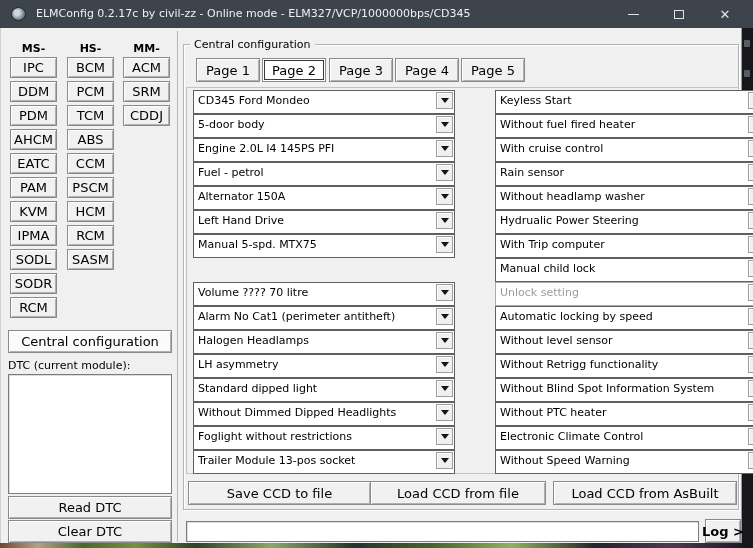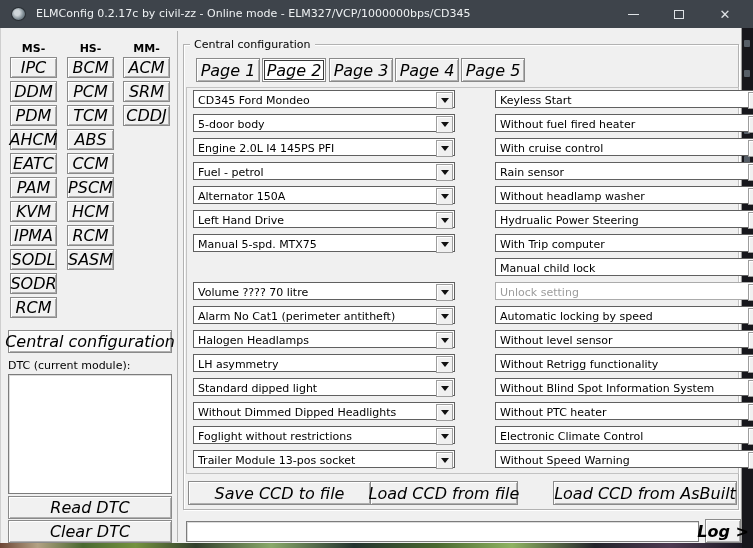--- a/index.html
+++ b/index.html
@@ -21,21 +21,21 @@
 
   
   .window-body { position:absolute; left:0; top:28px; width:742px; height:515px; background:#f0f0f0;
     box-shadow:inset 1px 0 0 #cfcfcf, inset -1px 0 0 #9b9b9b; }
   .dark-strip { position:absolute; left:742px; top:28px; width:11px; height:520px; background:#17171c; }
   .frag { position:absolute; left:2px; width:6px; height:7px; background:#8b99a6; opacity:.55; border-radius:1px; }
 
   
   .btn { position:absolute; background:#f1f1f1; border:1px solid #8a8a8a;
     box-shadow:inset 1px 1px 0 #ffffff, inset -1px -1px 0 #b0b0b0;
-    display:flex; align-items:center; justify-content:center; font-size:16px; color:#000; white-space:nowrap;font-style:italic; }
+    display:flex; align-items:center; justify-content:center; font-size:13px; color:#000; white-space:nowrap; }
   .sunken { background:#ffffff; border:1px solid #7c7c7c; box-shadow:inset 1px 1px 0 #dcdcdc; }
 
   
   .sidebar-frame { position:absolute; left:3px; top:31px; width:175px; height:511px;
     border-right:1px solid #b5b5b5; }
   .can-header { position:absolute; top:42px; font-size:11px; font-weight:bold; color:#000; width:47px; text-align:center; }
   .h0 { left:10px; } .h1 { left:67px; } .h2 { left:123px; }
   .sb { width:47px; height:21px; }
   .c0 { left:10px; } .c1 { left:67px; } .c2 { left:123px; }
   .s0{top:57px}.s1{top:81px}.s2{top:105px}.s3{top:129px}.s4{top:153px}.s5{top:177px}
@@ -49,35 +49,35 @@
   
   .groupbox { position:absolute; left:183px; top:44px; width:556px; height:466px;
     border:1px solid #b2b2b2; box-shadow:inset 1px 1px 0 #ffffff, 1px 1px 0 #ffffff; }
   .group-label { position:absolute; left:190px; top:38px; font-size:11px; background:#f0f0f0; padding:0 4px; color:#000; }
   .tab { top:58px; width:64px; height:24px;margin-left:8px; }
   .t0{left:188px}.t1{left:254px}.t2{left:321px}.t3{left:387px}.t4{left:453px}
   .tab.active { background:#ffffff; box-shadow:inset 0 0 0 1px #ffffff, inset 0 0 0 2px #3a3a3a; }
   .dd-panel { position:absolute; left:186px; top:87px; width:553px; height:387px; border:1px solid #c3c3c3; }
 
   
-  .dd { position:absolute; height:18px; background:#fff; border:1px solid #606060; font-size:11px; color:#000; }
+  .dd { position:absolute; height:24px; background:#fff; border:1px solid #606060; font-size:11px; color:#000; }
   .dd .dd-text { position:absolute; left:4px; top:0; right:22px; line-height:19px; white-space:nowrap; overflow:hidden; }
   .dd .dd-btn { position:absolute; right:1px; top:1px; width:17px; height:17px; background:#f0f0f0;
     border:1px solid #9d9d9d; box-shadow:inset 1px 1px 0 #ffffff; display:flex; align-items:center; justify-content:center; }
   .tri { width:0; height:0; border-left:4px solid transparent; border-right:4px solid transparent; border-top:5px solid #111; }
   .dd.disabled { border-color:#ababab; }
   .dd.disabled .dd-text { color:#9c9c9c; }
   .dd.disabled .tri { border-top-color:#ababab; }
   .colL { left:193px; width:262px; } .colR { left:465px; width:272px;margin-left:30px; }
   .r0{top:90px}.r1{top:114px}.r2{top:138px}.r3{top:162px}.r4{top:186px}.r5{top:210px}.r6{top:234px}.r7{top:258px}
   .r8{top:282px}.r9{top:306px}.r10{top:330px}.r11{top:354px}.r12{top:378px}.r13{top:402px}.r14{top:426px}.r15{top:450px}
 
   
   .ccd { top:481px; height:24px; }
-  .ccd0 { left:188px; width:183px; } .ccd1 { left:370px; width:148px; } .ccd2 { left:553px; width:184px; }
+  .ccd0 { left:188px; width:183px; } .ccd1 { left:370px; width:176px; } .ccd2 { left:553px; width:184px; }
   .log-input { position:absolute; left:186px; top:521px; width:513px; height:21px; font-size:11px; padding:0 4px; outline:none; }
   .log-btn { left:705px; top:519px; width:36px; height:24px; font-weight:bold; }
 </style>
 </head>
 <body>
 
 <div class="screen">
 
   <div class="titlebar">
     <div class="app-icon"></div>

